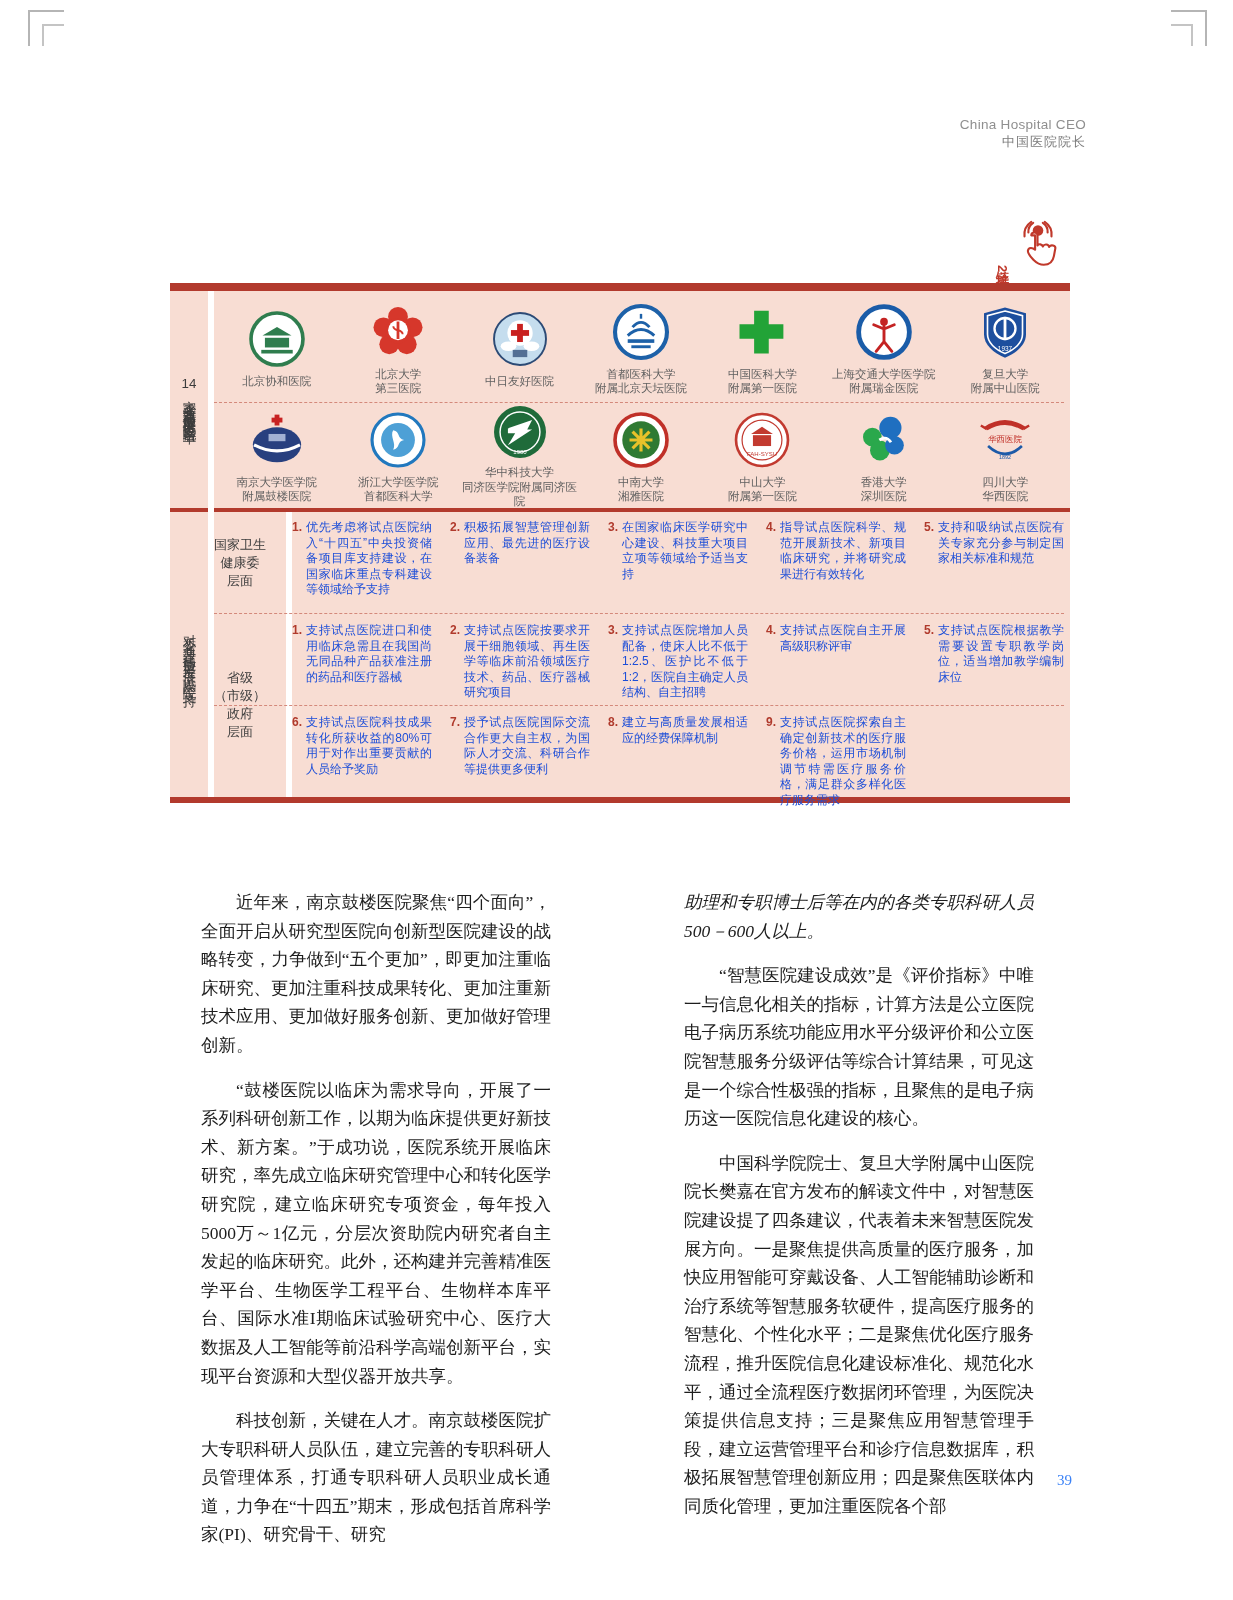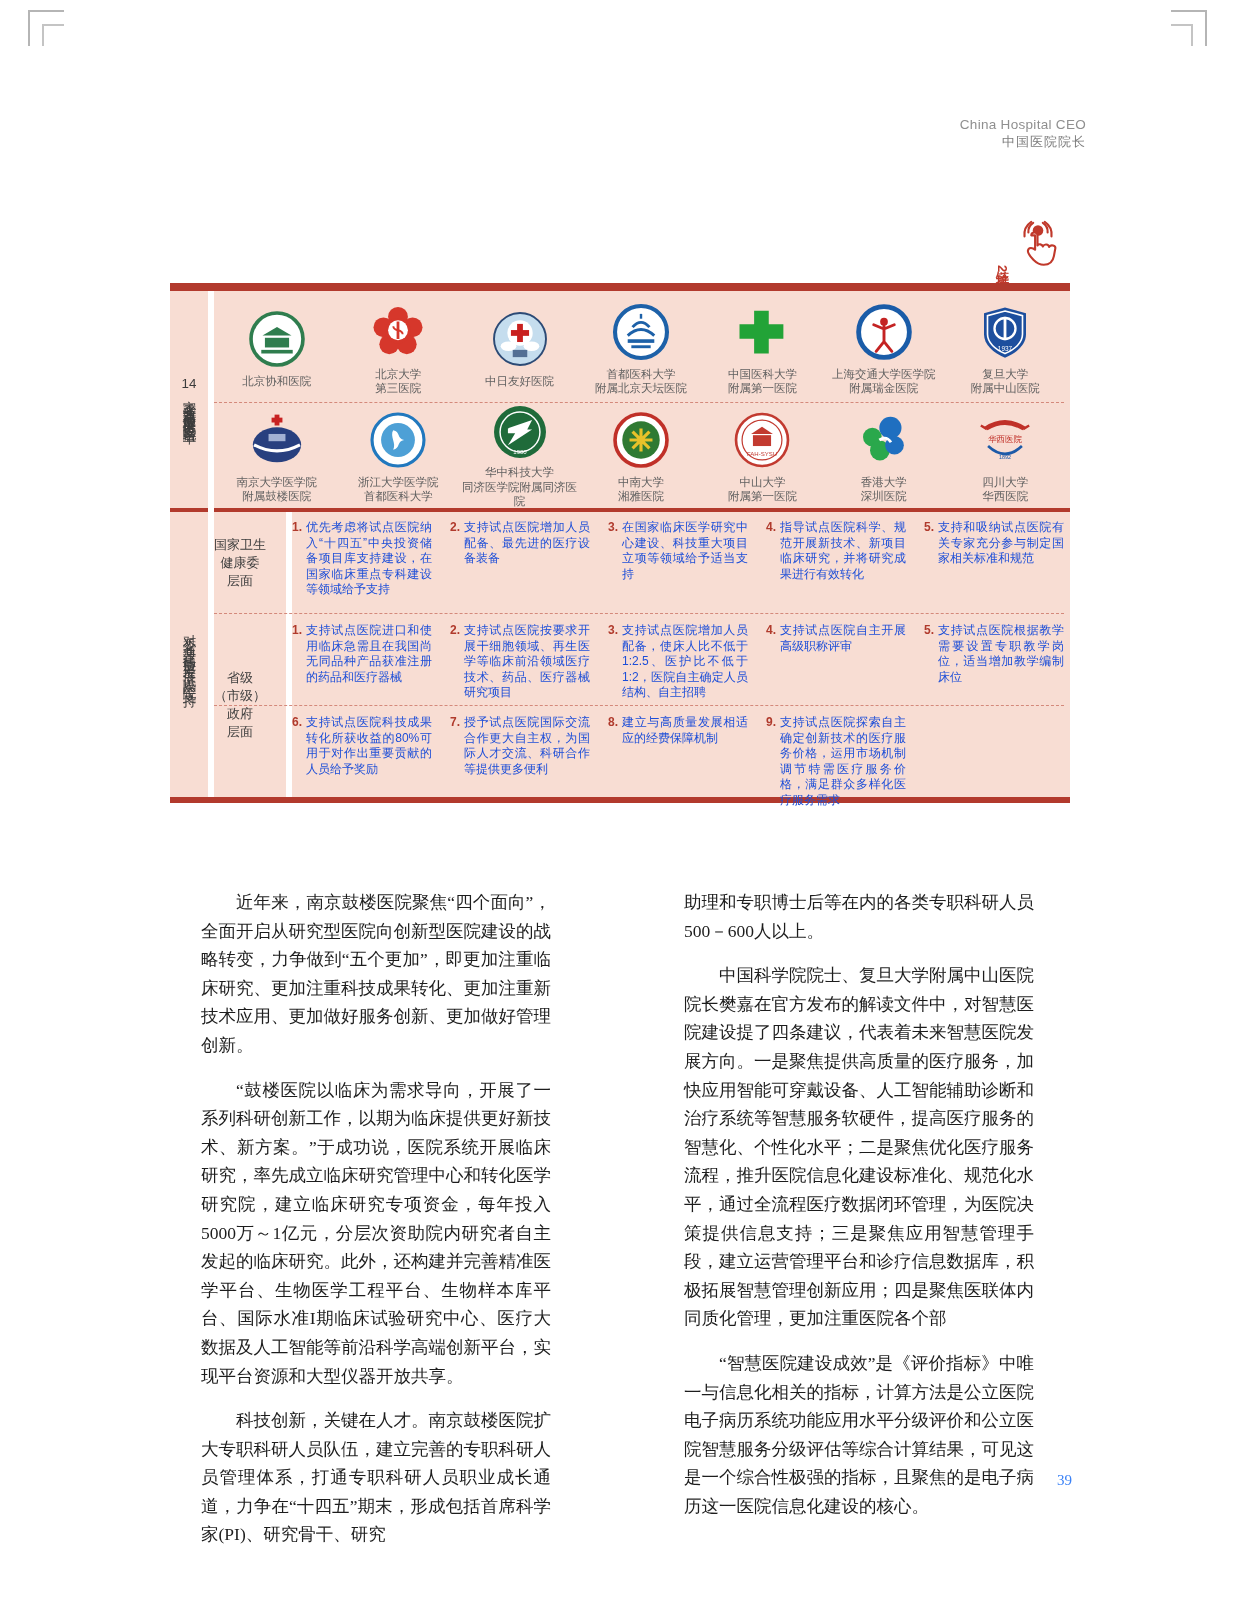--- a/index.html
+++ b/index.html
@@ -47,21 +47,21 @@
   .hname{margin-top:4px;font-size:11.5px;line-height:14.5px;color:#5f5f5f;text-align:center;white-space:pre-line;}
   .itemsrow{position:absolute;left:122px;width:772px;display:grid;grid-template-columns:repeat(5,1fr);column-gap:18px;}
   .ira{top:237px;} .irb{top:340px;} .irc{top:432px;}
   .item{display:flex;align-items:flex-start;}
   .inum{font-weight:bold;font-size:12px;color:#b03a2c;margin-right:4px;line-height:15.5px;}
   .itxt{font-size:12px;line-height:15.5px;color:#1d4ed8;text-align:justify;}
   
   .col{position:absolute;top:872px;width:382px;font-family:"Liberation Serif","DejaVu Serif",serif;
        font-size:17.5px;line-height:28.6px;color:#1d1d1d;text-align:justify;}
   .col p{margin:16px;text-indent:2em;}
-  .col p.noindent{text-indent:0;}
+  .col p.noindent{text-indent:0;font-style:italic;}
   .colL{left:185px;}
   .colR{left:668px;}
   .pagenum{position:absolute;right:161px;top:1472px;font-family:"Liberation Serif","DejaVu Serif",serif;
            font-size:15px;color:#3b82f6;}
 </style>
 </head>
 <body>
 
 <div class="crop tl-out"></div>
 <div class="crop tl-in"></div>
@@ -296,21 +296,21 @@
     </div>
   </div>
 
   <div class="itemsrow ira">
     <div class="item">
         <span class="inum">1.</span>
         <span class="itxt">优先考虑将试点医院纳入“十四五”中央投资储备项目库支持建设，在国家临床重点专科建设等领域给予支持</span>
       </div>
     <div class="item">
         <span class="inum">2.</span>
-        <span class="itxt">支持试点医院增加人员配备、最先进的医疗设备装备</span>
+        <span class="itxt">积极拓展智慧管理创新应用、最先进的医疗设备装备</span>
       </div>
     <div class="item">
         <span class="inum">3.</span>
         <span class="itxt">在国家临床医学研究中心建设、科技重大项目立项等领域给予适当支持</span>
       </div>
     <div class="item">
         <span class="inum">4.</span>
         <span class="itxt">指导试点医院科学、规范开展新技术、新项目临床研究，并将研究成果进行有效转化</span>
       </div>
     <div class="item">
@@ -363,17 +363,17 @@
   </div>
 </div>
 
 <div class="col colL">
   <p>近年来，南京鼓楼医院聚焦“四个面向”，全面开启从研究型医院向创新型医院建设的战略转变，力争做到“五个更加”，即更加注重临床研究、更加注重科技成果转化、更加注重新技术应用、更加做好服务创新、更加做好管理创新。</p>
   <p>“鼓楼医院以临床为需求导向，开展了一系列科研创新工作，以期为临床提供更好新技术、新方案。”于成功说，医院系统开展临床研究，率先成立临床研究管理中心和转化医学研究院，建立临床研究专项资金，每年投入5000万～1亿元，分层次资助院内研究者自主发起的临床研究。此外，还构建并完善精准医学平台、生物医学工程平台、生物样本库平台、国际水准I期临床试验研究中心、医疗大数据及人工智能等前沿科学高端创新平台，实现平台资源和大型仪器开放共享。</p>
   <p>科技创新，关键在人才。南京鼓楼医院扩大专职科研人员队伍，建立完善的专职科研人员管理体系，打通专职科研人员职业成长通道，力争在“十四五”期末，形成包括首席科学家(PI)、研究骨干、研究</p>
 </div>
 <div class="col colR">
   <p class="noindent">助理和专职博士后等在内的各类专职科研人员500－600人以上。</p>
+  <p>“智慧医院建设成效”是《评价指标》中唯一与信息化相关的指标，计算方法是公立医院电子病历系统功能应用水平分级评价和公立医院智慧服务分级评估等综合计算结果，可见这是一个综合性极强的指标，且聚焦的是电子病历这一医院信息化建设的核心。</p>
   <p>中国科学院院士、复旦大学附属中山医院院长樊嘉在官方发布的解读文件中，对智慧医院建设提了四条建议，代表着未来智慧医院发展方向。一是聚焦提供高质量的医疗服务，加快应用智能可穿戴设备、人工智能辅助诊断和治疗系统等智慧服务软硬件，提高医疗服务的智慧化、个性化水平；二是聚焦优化医疗服务流程，推升医院信息化建设标准化、规范化水平，通过全流程医疗数据闭环管理，为医院决策提供信息支持；三是聚焦应用智慧管理手段，建立运营管理平台和诊疗信息数据库，积极拓展智慧管理创新应用；四是聚焦医联体内同质化管理，更加注重医院各个部</p>
-  <p>“智慧医院建设成效”是《评价指标》中唯一与信息化相关的指标，计算方法是公立医院电子病历系统功能应用水平分级评价和公立医院智慧服务分级评估等综合计算结果，可见这是一个综合性极强的指标，且聚焦的是电子病历这一医院信息化建设的核心。</p>
 </div>
 
 <div class="pagenum">39</div>
 
 </body></html>

